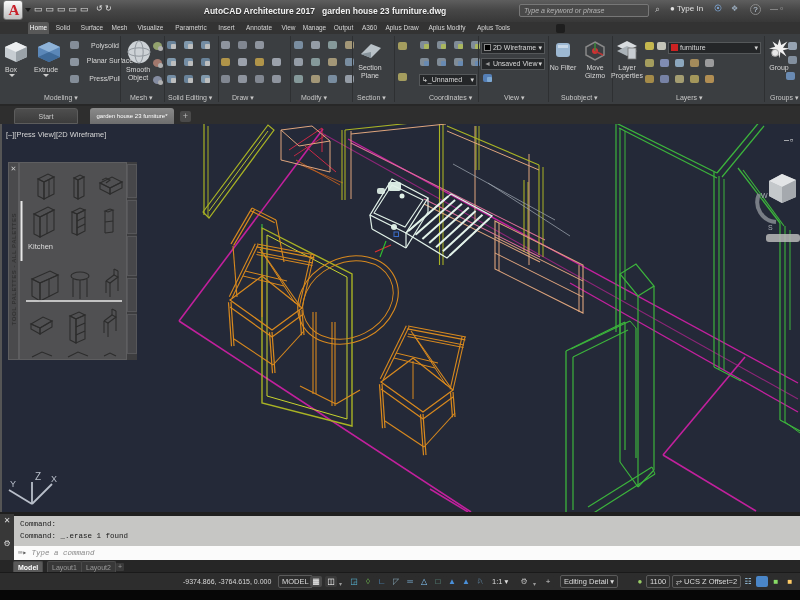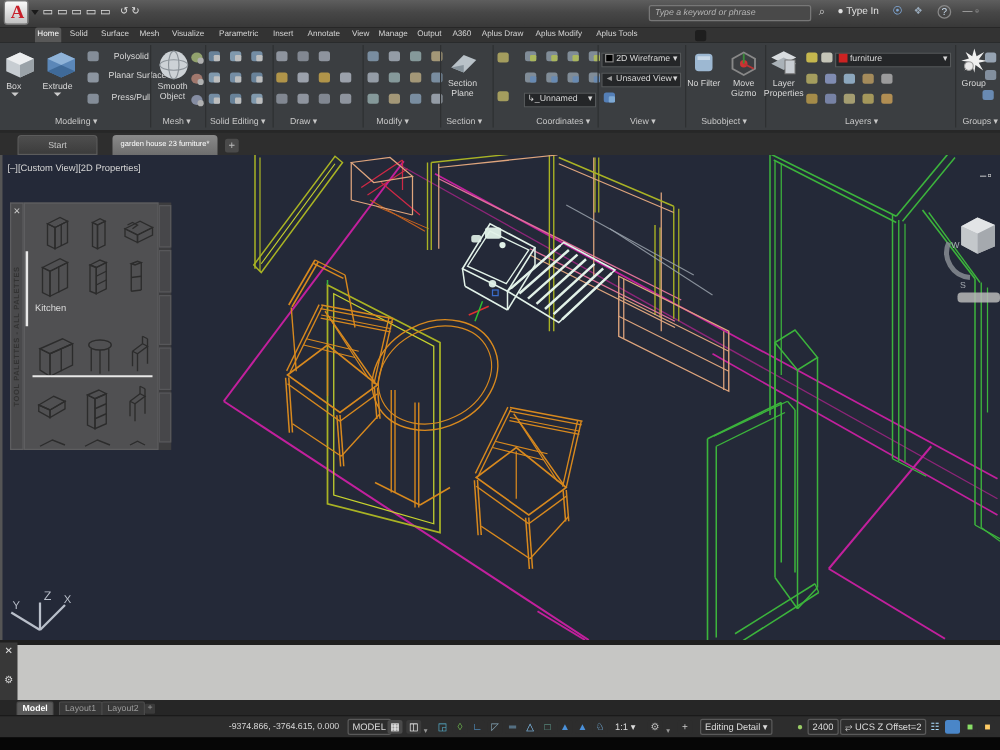--- a/index.html
+++ b/index.html
@@ -41,20 +41,21 @@
 .sbox{position:absolute;top:2px;height:13px;border:1px solid #5a5a5a;color:#dcdcdc;font-size:7.5px;line-height:12px;padding:0 3px;border-radius:2px;white-space:nowrap}
 #bstrip{left:0;top:590px;width:800px;height:10px;background:#060606}
 text{font-family:"Liberation Sans",sans-serif}
 </style></head><body>
 <div id="app">
 <div id="title" class="abs"></div>
 <div id="logo" class="abs"></div>
 <div class="abs" style="left:25px;top:8px;width:0;height:0;border-left:3px solid transparent;border-right:3px solid transparent;border-top:4px solid #1a1a1a"></div>
 <div class="abs qat" style="left:34px;letter-spacing:3px">▭▭▭▭▭</div>
 <div class="abs qat" style="left:96px;font-size:8px">↺ ↻</div>
+<div id="ttext" class="abs">AutoCAD Architecture 2017&nbsp;&nbsp; garden house 23 furniture.dwg</div>
 <div id="search" class="abs">Type a keyword or phrase</div>
 <div class="abs tico" style="left:655px">⌕</div>
 <div class="abs tico" style="left:670px;font-size:8px;color:#e0e0e0">● Type In</div>
 <div class="abs tico" style="left:714px;color:#7fa8d8;font-size:8px">⦿</div>
 <div class="abs tico" style="left:731px;color:#9ab;font-size:8px">❖</div>
 <div class="abs tico" style="left:750px;color:#cde;border:1px solid #888;border-radius:50%;width:11px;height:11px;line-height:10px;text-align:center;font-size:8px">?</div>
 <div class="abs tico" style="left:770px;color:#bbb;font-size:8px">— ▫</div>
 <div id="rtabs" class="abs">
       <div class="rtab on" style="left:28px;width:21px">Home</div>
       <div class="rtab" style="left:51px;width:24px">Solid</div>
@@ -560,21 +561,21 @@
 <text x="16" y="64" font-size="7" fill="#a8adb4">S</text>
 <polygon points="30,8 44,14 44,31 30,37 17,30 17,15" fill="#b9bdc2"></polygon>
 <polygon points="30,8 44,14 30,21 17,15" fill="#e2e4e6"></polygon>
 <polygon points="30,21 44,14 44,31 30,37" fill="#a5a9ae"></polygon>
 <polygon points="30,21 17,15 17,30 30,37" fill="#c4c8cb"></polygon>
 </svg>
 <div class="abs" style="left:766px;top:110px;width:34px;height:8px;background:#b9b9b9;border-radius:3px;opacity:0.85"></div>
 <div class="abs" style="left:784px;top:11px;color:#e5e5e5;font-size:9px;letter-spacing:1px">–▫</div>
 <div class="abs" style="left:0;top:0;width:2px;height:388px;background:#555"></div>
 </div>
-<div id="vplabel" class="abs">[–][Custom View][2D Properties]</div>
+<div id="vplabel" class="abs">[–][Press View][2D Wireframe]</div>
 <div id="pal" class="abs">
 <div id="palgrip" class="abs">
         <div style="text-align:center;font-size:7px;margin-top:2px">✕</div>
 <div style="writing-mode:vertical-rl;transform:rotate(180deg);font-size:6px;letter-spacing:0.5px;margin-left:2px;margin-top:40px;color:#333;font-weight:bold;white-space:nowrap">TOOL PALETTES - ALL PALETTES</div>
       </div>
 <div id="palbody" class="abs">
 <svg width="106" height="196" viewBox="0 0 106 196">
 <g stroke="#2c2c2c" stroke-width="1.1" fill="none">
 <g transform="translate(14,10)">
               <polygon points="4,6 14,1 20,4 10,9"></polygon>
@@ -676,20 +677,22 @@
         <div class="ptab" style="top:74px;height:40px"></div>
         <div class="ptab" style="top:116px;height:34px"></div>
         <div class="ptab" style="top:152px;height:40px"></div>
       </div>
 </div>
 <div id="cmd" class="abs"></div>
 <div id="cmdgrip" class="abs">
       <div style="font-size:8px;text-align:center;margin-top:2px">✕</div>
       <div style="font-size:8px;text-align:center;margin-top:14px">⚙</div>
     </div>
+<div id="cmdhist" class="abs">Command:<br>Command: _.erase 1 found</div>
+<div id="cmdin" class="abs"><span style="color:#555">⌨▸</span> <i>Type a command</i></div>
 <div id="ltabs" class="abs">
       <div class="ltab" style="left:13px;background:#5a5a5a;color:#fff;font-weight:bold">Model</div>
       <div class="ltab" style="left:47px">Layout1</div>
       <div class="ltab" style="left:81px">Layout2</div>
       <div style="position:absolute;left:116px;top:3px;width:8px;height:8px;background:#3a3a3a;color:#999;font-size:7px;line-height:8px;text-align:center;border-radius:1px">+</div>
     </div>
 <div id="status" class="abs">
       <div class="abs" style="left:183px;top:5px;color:#d8d8d8;font-size:7px;white-space:nowrap">-9374.866, -3764.615, 0.000</div>
       <div class="sbox" style="left:278px">MODEL</div>
       <div class="sic" style="left:310px;background:#4a4a4a;color:#fff">▦</div>
@@ -704,20 +707,20 @@
       <div class="sic" style="left:432px;background:#2d2d2d;color:#fff"><span style="color:#6a9">□</span></div>
       <div class="sic" style="left:446px;background:#2d2d2d;color:#fff"><span style="color:#4a90d9">▲</span></div>
       <div class="sic" style="left:460px;background:#2d2d2d;color:#fff"><span style="color:#4a90d9">▲</span></div>
       <div class="sic" style="left:474px;background:#2d2d2d;color:#fff"><span style="color:#7ab8e8">♘</span></div>
       <div class="abs" style="left:492px;top:4px;color:#ddd;font-size:7.5px">1:1 ▾</div>
       <div class="sic" style="left:518px;background:#2d2d2d;color:#fff"><span style="color:#bbb">⚙</span></div>
       <div class="abs" style="left:533px;top:7px;color:#999;font-size:6px">▾</div>
       <div class="sic" style="left:542px;background:#2d2d2d;color:#fff"><span style="color:#ccc">+</span></div>
       <div class="sbox" style="left:560px">Editing Detail ▾</div>
       <div class="sic" style="left:634px;background:#2d2d2d;color:#fff"><span style="color:#9c6">●</span></div>
-      <div class="sbox" style="left:646px">2400</div>
+      <div class="sbox" style="left:646px">1100</div>
       <div class="sbox" style="left:672px">⥂ UCS Z Offset=2</div>
       <div class="sic" style="left:742px;background:#2d2d2d;color:#fff"><span style="color:#adf">☷</span></div>
       <div class="sic" style="left:756px;background:#4a86c8;color:#fff"></div>
       <div class="sic" style="left:770px;background:#2d2d2d;color:#fff"><span style="color:#8d6">■</span></div>
       <div class="sic" style="left:784px;background:#2d2d2d;color:#fff"><span style="color:#fc6">■</span></div>
     </div>
 <div id="bstrip" class="abs"></div>
 </div>
 </body></html>

